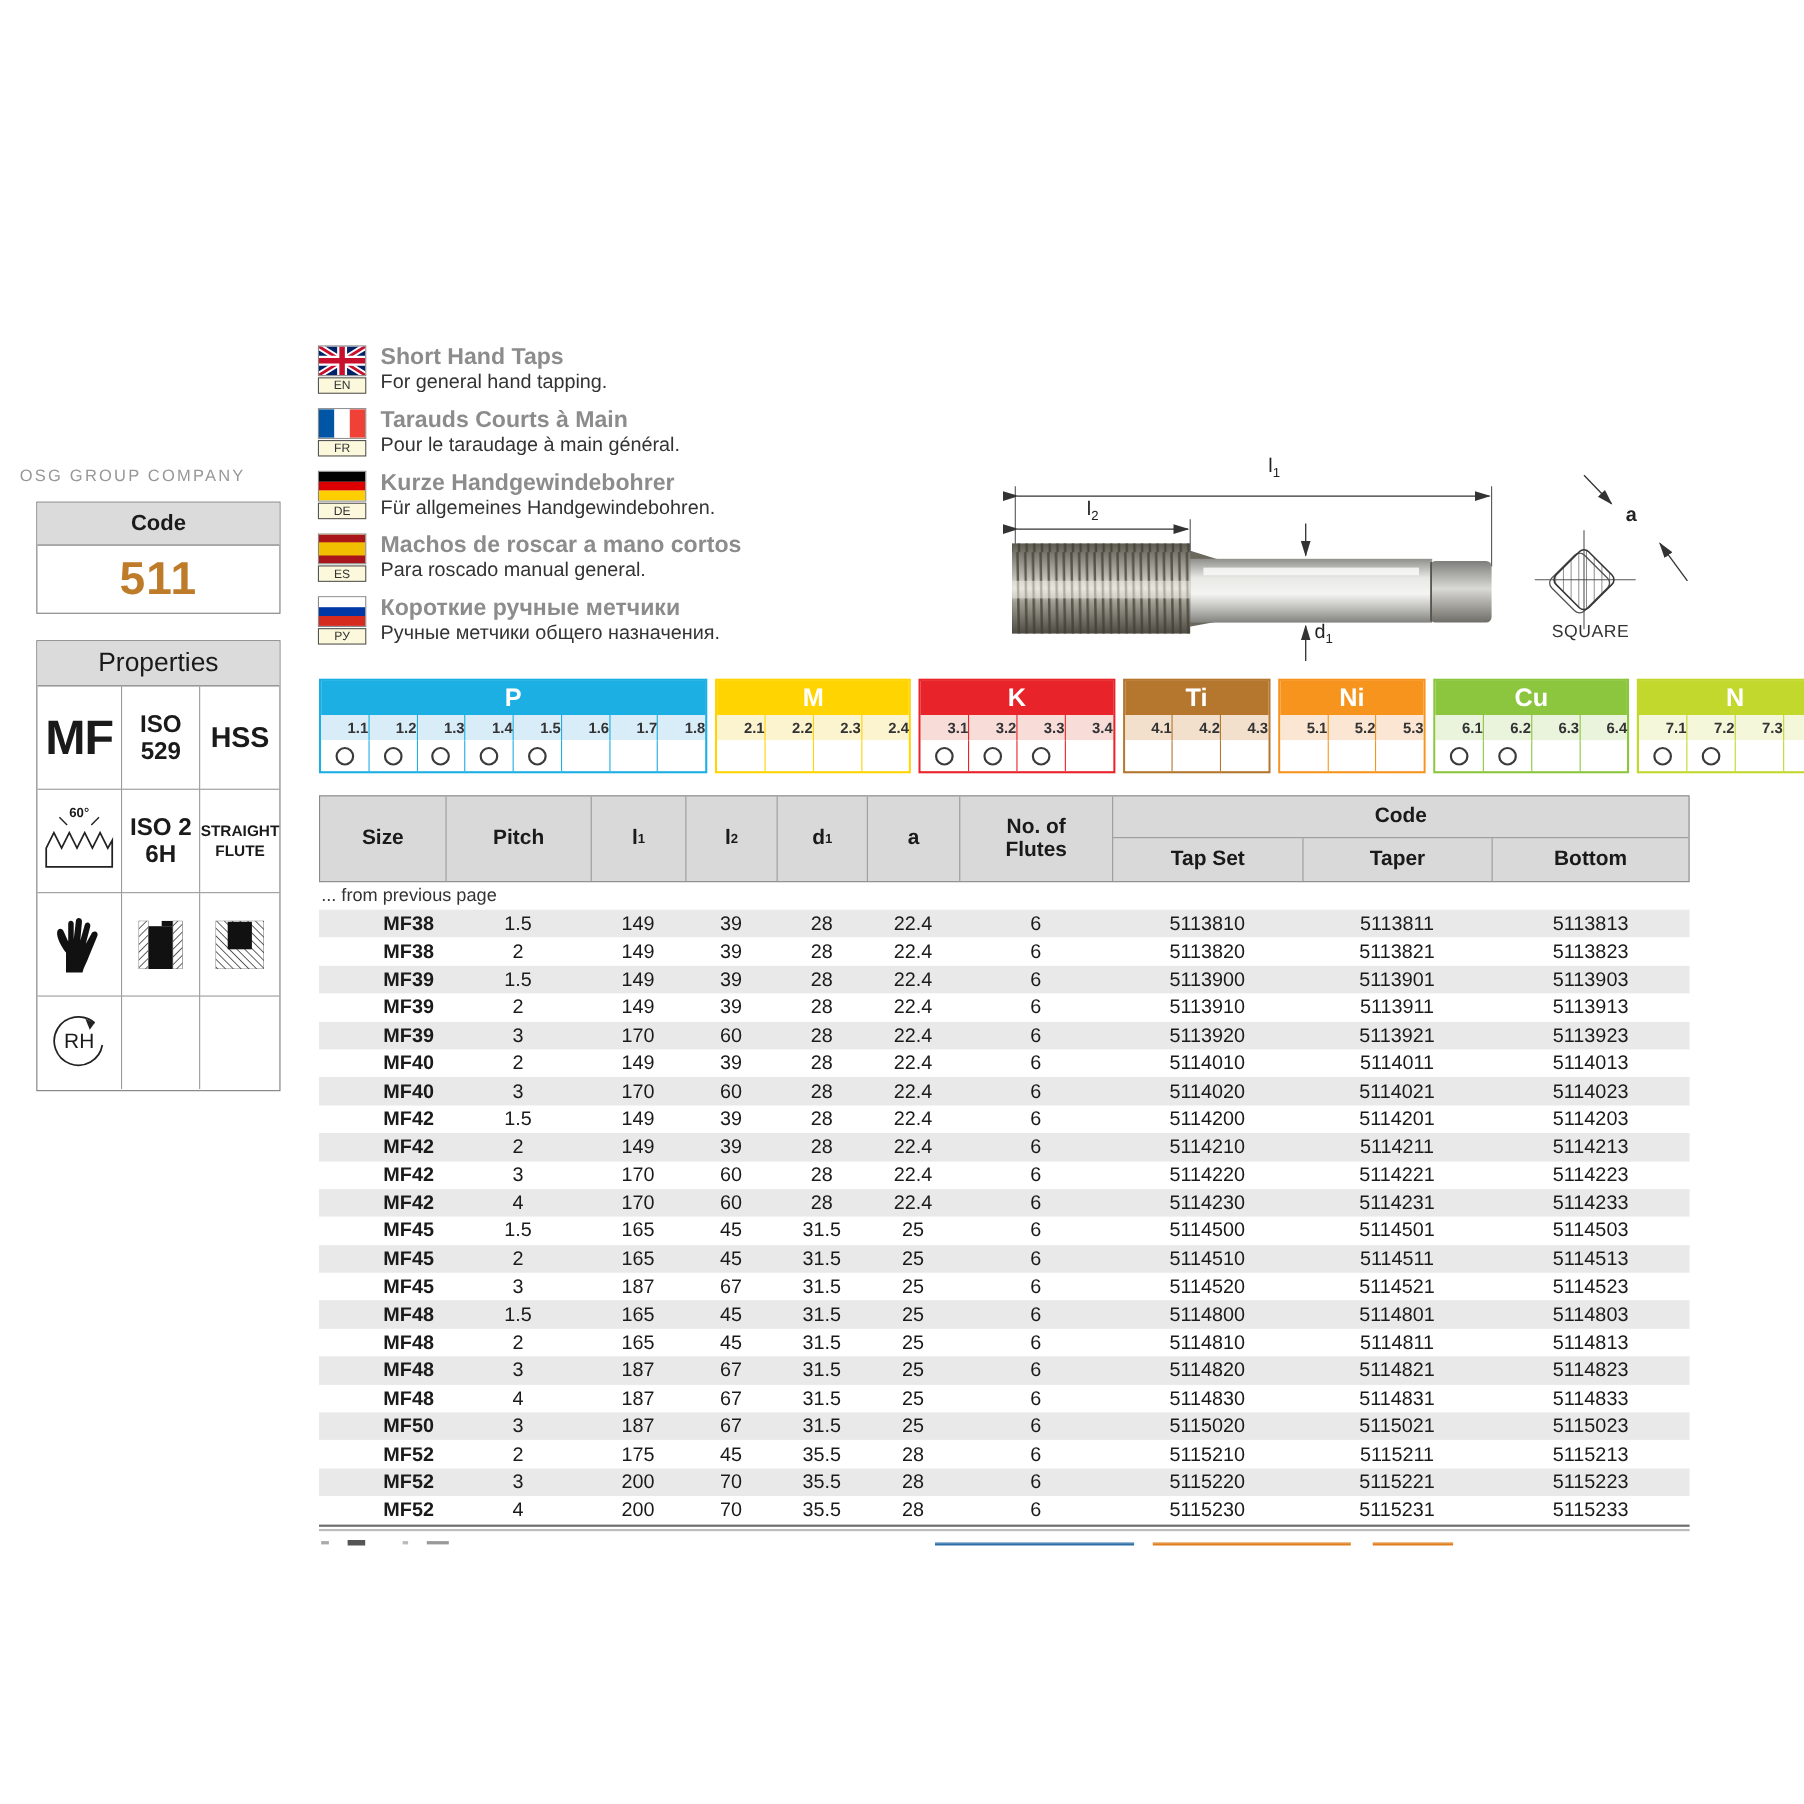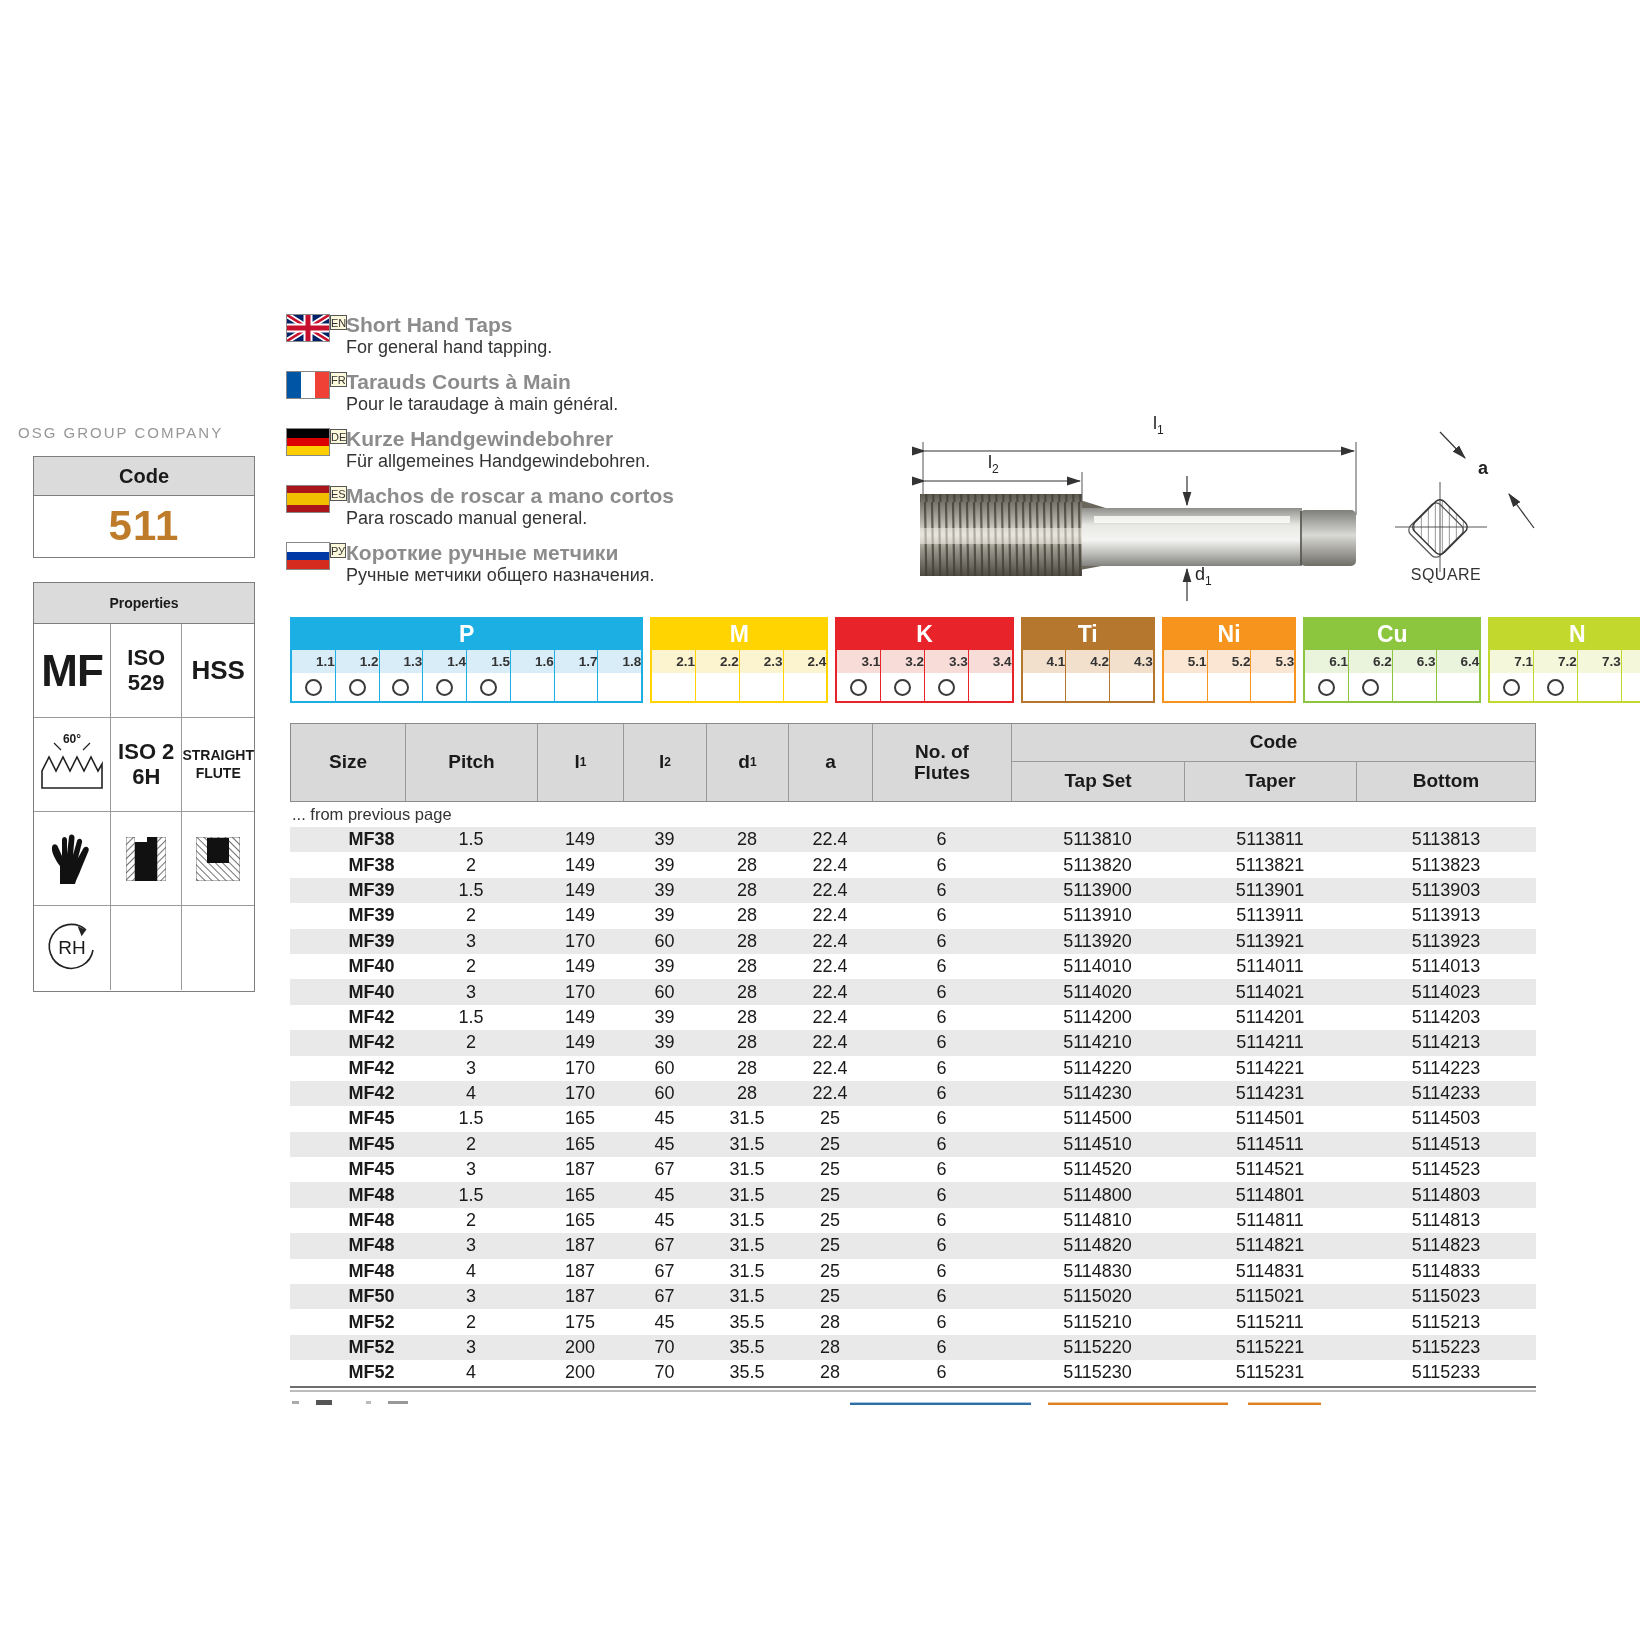--- a/index.html
+++ b/index.html
@@ -23,39 +23,39 @@
     border:1.5px solid #7d7d7d; background:#fff; }
   .code-head { height:39px; background:#dbdbdb; border-bottom:1.5px solid #7d7d7d;
     display:flex; align-items:center; justify-content:center; font-size:20px; font-weight:bold; color:#1a1a1a; }
   .code-val { height:60px; display:flex; align-items:center; justify-content:center;
     font-size:42px; font-weight:bold; color:#be7c2a; letter-spacing:1px; }
 
   
   .props { position:absolute; left:33px; top:582px; width:222px; height:410px;
     border:1.5px solid #7d7d7d; background:#fff; }
   .props-head { height:41px; background:#dbdbdb; border-bottom:1.5px solid #7d7d7d;
-    display:flex; align-items:center; justify-content:center; font-size:14px; font-weight:bold; color:#1a1a1a; }
+    display:flex; align-items:center; justify-content:center; font-size:24px; font-weight:normal; color:#1a1a1a; }
   .props-grid { display:grid; grid-template-columns:1fr 1fr 1fr; grid-template-rows:94px 94px 94px 1fr; height:366px; }
   .pcell { border-right:1px solid #9a9a9a; border-bottom:1px solid #9a9a9a;
     display:flex; flex-direction:column; align-items:center; justify-content:center; position:relative; text-align:center; }
   .pcell:nth-child(3n) { border-right:none; }
   .pcell.last-row { border-bottom:none; }
   .p-mf { font-size:44px; font-weight:bold; color:#1a1a1a; letter-spacing:-1px; }
   .p-two-line { font-size:22px; font-weight:bold; color:#1a1a1a; line-height:1.1; }
   .p-hss { font-size:26px; font-weight:bold; color:#1a1a1a; }
   .p-small { font-size:14px; font-weight:bold; color:#1a1a1a; line-height:1.25; }
   .angle-label { position:absolute; top:14px; left:0; width:100%; text-align:center;
     font-size:12px; font-weight:bold; color:#1a1a1a; }
   .rh-label { position:absolute; top:50%; left:50%; transform:translate(-50%,-50%);
     font-size:19px; color:#1a1a1a; }
 
   
   .langs { position:absolute; left:286px; top:314px; width:590px; display:flex; flex-direction:column; gap:13px; }
   .lang { display:flex; gap:13px; min-height:44px; }
-  .flag-col { width:47px; display:flex; flex-direction:row; align-items:flex-start; flex:none; }
+  .flag-col { width:47px; display:flex; flex-direction:column; align-items:flex-end; flex:none; }
   .flag-frame { width:44px; height:28px; border:1px solid #888; }
   .flag-frame svg { display:block; }
   .flag-label { width:44px; height:15px; margin-top:1px; background:#fcf8dc; border:1px solid #555;
     display:flex; align-items:center; justify-content:center; font-size:11px; color:#333; }
   .lang-title { font-size:21px; font-weight:bold; color:#8c8c8c; line-height:1.08; }
   .lang-desc { font-size:18px; color:#333; line-height:1.12; }
 
   
   .tap-svg { position:absolute; left:880px; top:420px; }
   .square-svg { position:absolute; left:1395px; top:420px; }

